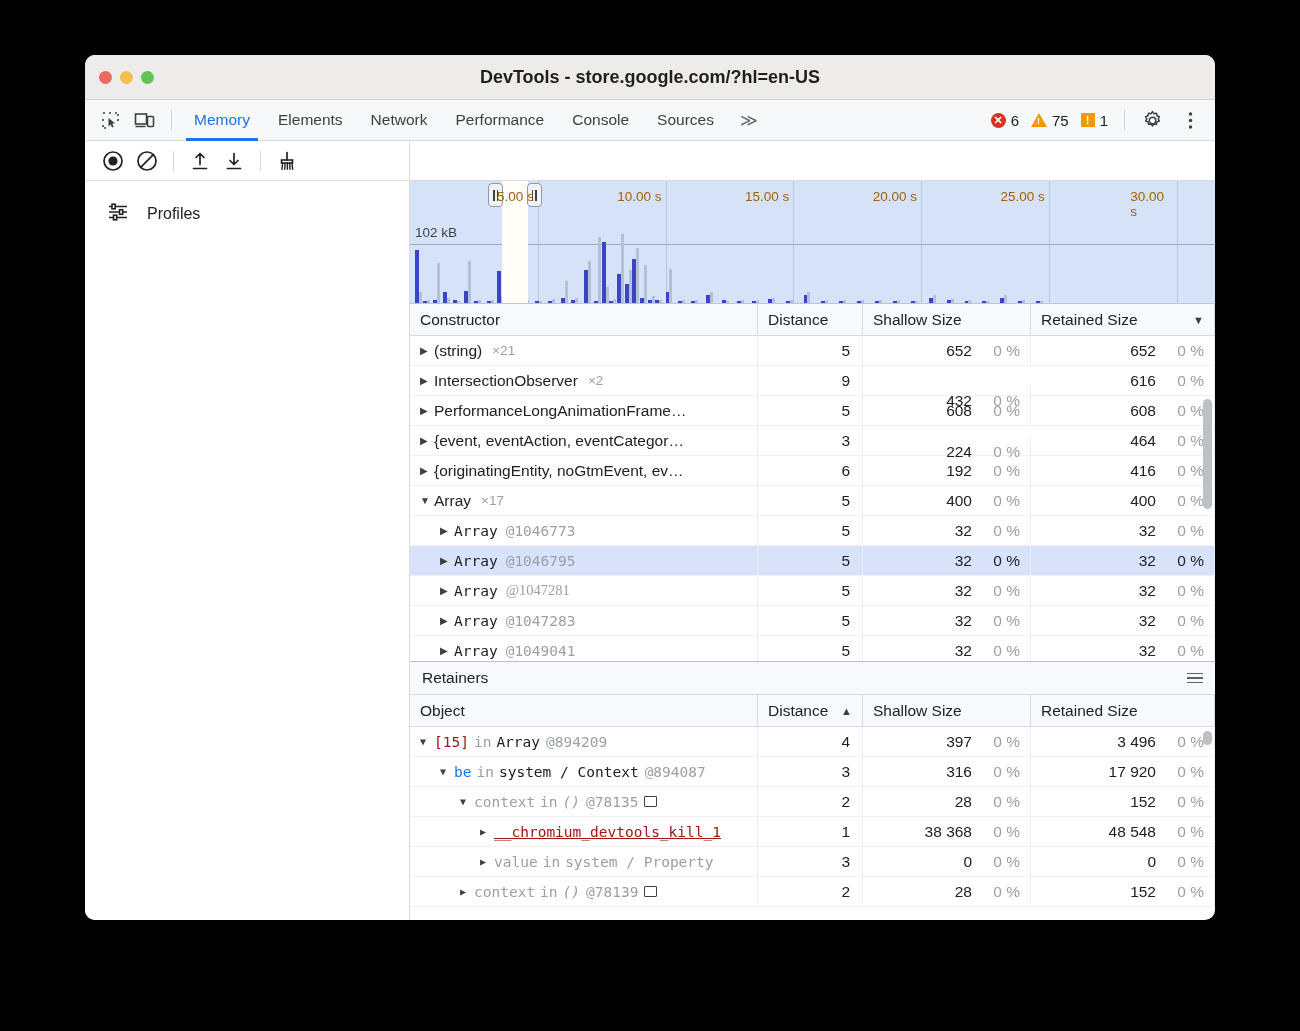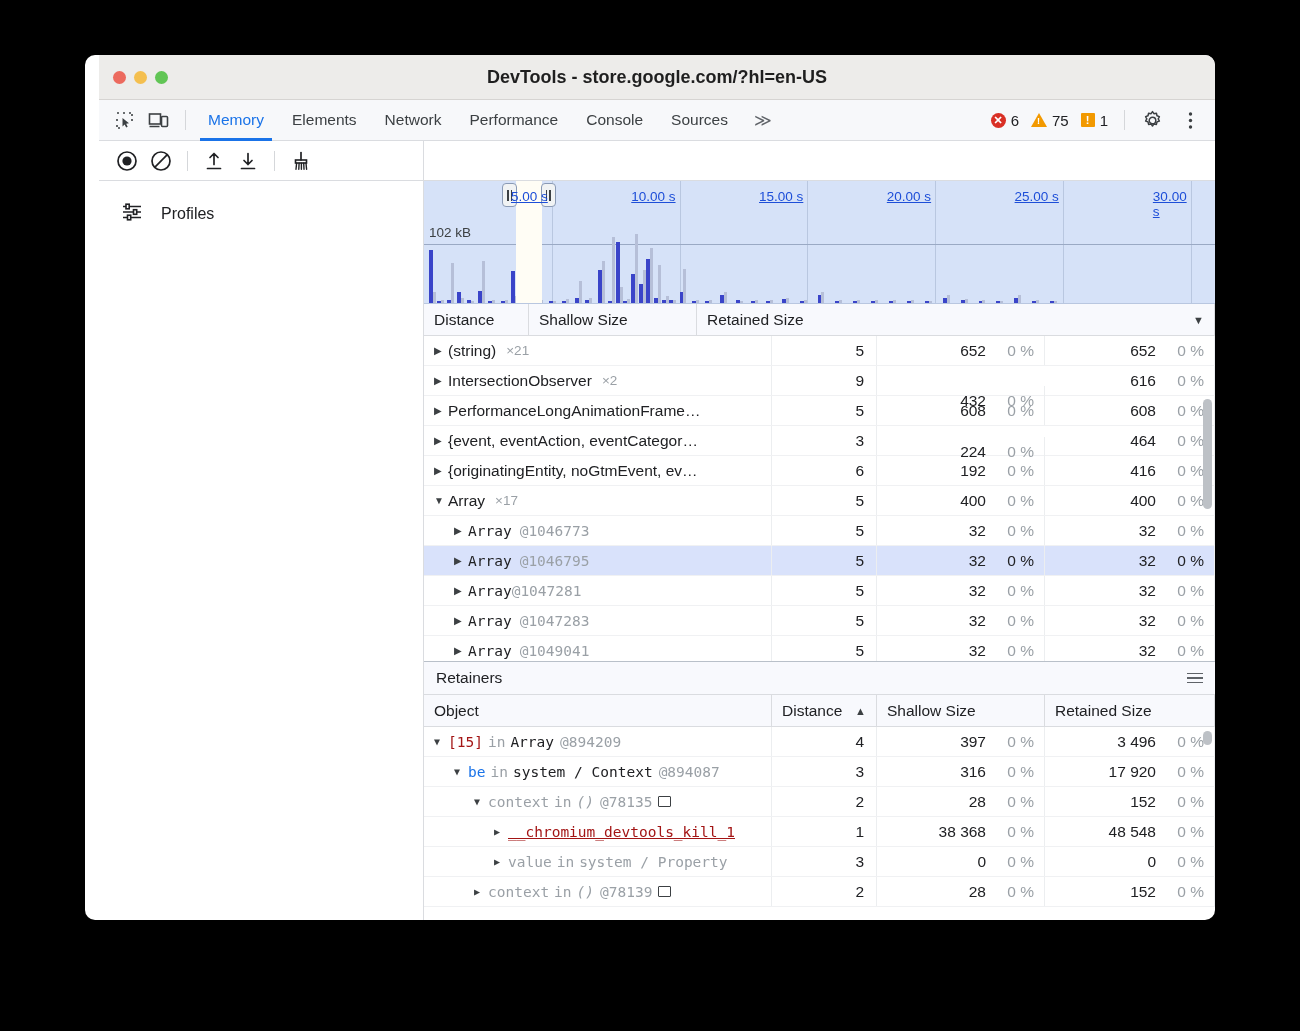--- a/index.html
+++ b/index.html
@@ -10,21 +10,21 @@
     overflow: hidden;
   }
   .window {
     position: absolute;
     left: 85px; top: 55px;
     width: 1130px; height: 865px;
     background: #fff;
     border-radius: 10px;
     overflow: hidden;
     box-shadow: 0 10px 40px rgba(0,0,0,.5);
-    display: flex; flex-direction: column; padding-left: 14px;
+    display: flex; flex-direction: column;
   }
   
   .titlebar {
     height: 45px; flex: 0 0 45px;
     background: #edecea;
     border-bottom: 1px solid #d6d4d2;
     display: flex; align-items: center;
     position: relative;
   }
   .lights { display: flex; gap: 8px; margin-left: 14px; }
@@ -121,21 +121,21 @@
   .right { flex: 1; display: flex; flex-direction: column; min-width: 0; }
   .overview {
     height: 123px; flex: 0 0 123px;
     background: #d6e2f8;
     position: relative; overflow: hidden;
     border-bottom: 1px solid #b9c7e0;
   }
   .ov-grid { position: absolute; inset: 0; }
   .ov-vline { position: absolute; top: 0; bottom: 0; width: 1px; background: #b9c7e0; }
   .ov-hline { position: absolute; left: 0; right: 0; height: 1px; background: #9aa9c4; }
-  .ov-tick { position: absolute; top: 8px; font-size: 13.5px; color: #1d4ed8; transform: translateX(-100%); text-decoration: underline; }
+  .ov-tick { position: absolute; top: 8px; font-size: 13.5px; color: #a16207; transform: translateX(-100%); }
   .ov-ylabel { position: absolute; font-size: 13.5px; color: #3c4043; }
   .ov-bars { position: absolute; left: 0; right: 0; bottom: 0; height: 112px; }
   .bar { position: absolute; bottom: 0; }
   .bar-live { background: #3a44c9; }
   .bar-dead { background: #b6bfd8; }
   .ov-window {
     position: absolute; top: 0; bottom: 0;
     background: #fffdf5;
   }
   .ov-handle {
@@ -452,20 +452,23 @@
             <div class="ov-tick" style="left: 251.556px;">10.00 s</div>
             <div class="ov-tick" style="left: 379.333px;">15.00 s</div>
             <div class="ov-tick" style="left: 507.111px;">20.00 s</div>
             <div class="ov-tick" style="left: 634.889px;">25.00 s</div>
             <div class="ov-tick" style="left: 762.667px;">30.00 s</div>
           </div>
       </div>
 
       <div class="grid-panel" style="flex:0 0 357px;">
         <div class="gridhead">
+          <div class="gh" style="width:348px;">
+            <span>Constructor</span>
+          </div>
           <div class="gh" style="width:105px;">
             <span>Distance</span>
           </div>
           <div class="gh" style="width:168px;">
             <span>Shallow Size</span>
           </div>
           <div class="gh" style="flex:1;">
             <span>Retained Size</span>
             <span class="sortarrow">▼</span>
           </div>
@@ -593,21 +596,21 @@
               </div>
               <div class="c-sz" style="flex: 1 1 0%;">
                 <span>32</span>
                 <span class="pct">0 %</span>
               </div>
             </div>
             <div class="row">
               <div class="c-name" style="width: 348px; padding-left: 30px;">
                 <span class="tri">▶</span>
                 <span class="mono">Array</span>
-                <span class="mono dim" style="margin-left: 0;">@1047281</span>
+                <span class="mono dim" style="margin-left: 8px; font-family: Liberation Serif, serif;">@1047281</span>
               </div>
               <div class="c-num" style="width: 105px;">5</div>
               <div class="c-sz" style="width: 168px;">
                 <span>32</span>
                 <span class="pct">0 %</span>
               </div>
               <div class="c-sz" style="flex: 1 1 0%;">
                 <span>32</span>
                 <span class="pct">0 %</span>
               </div>

